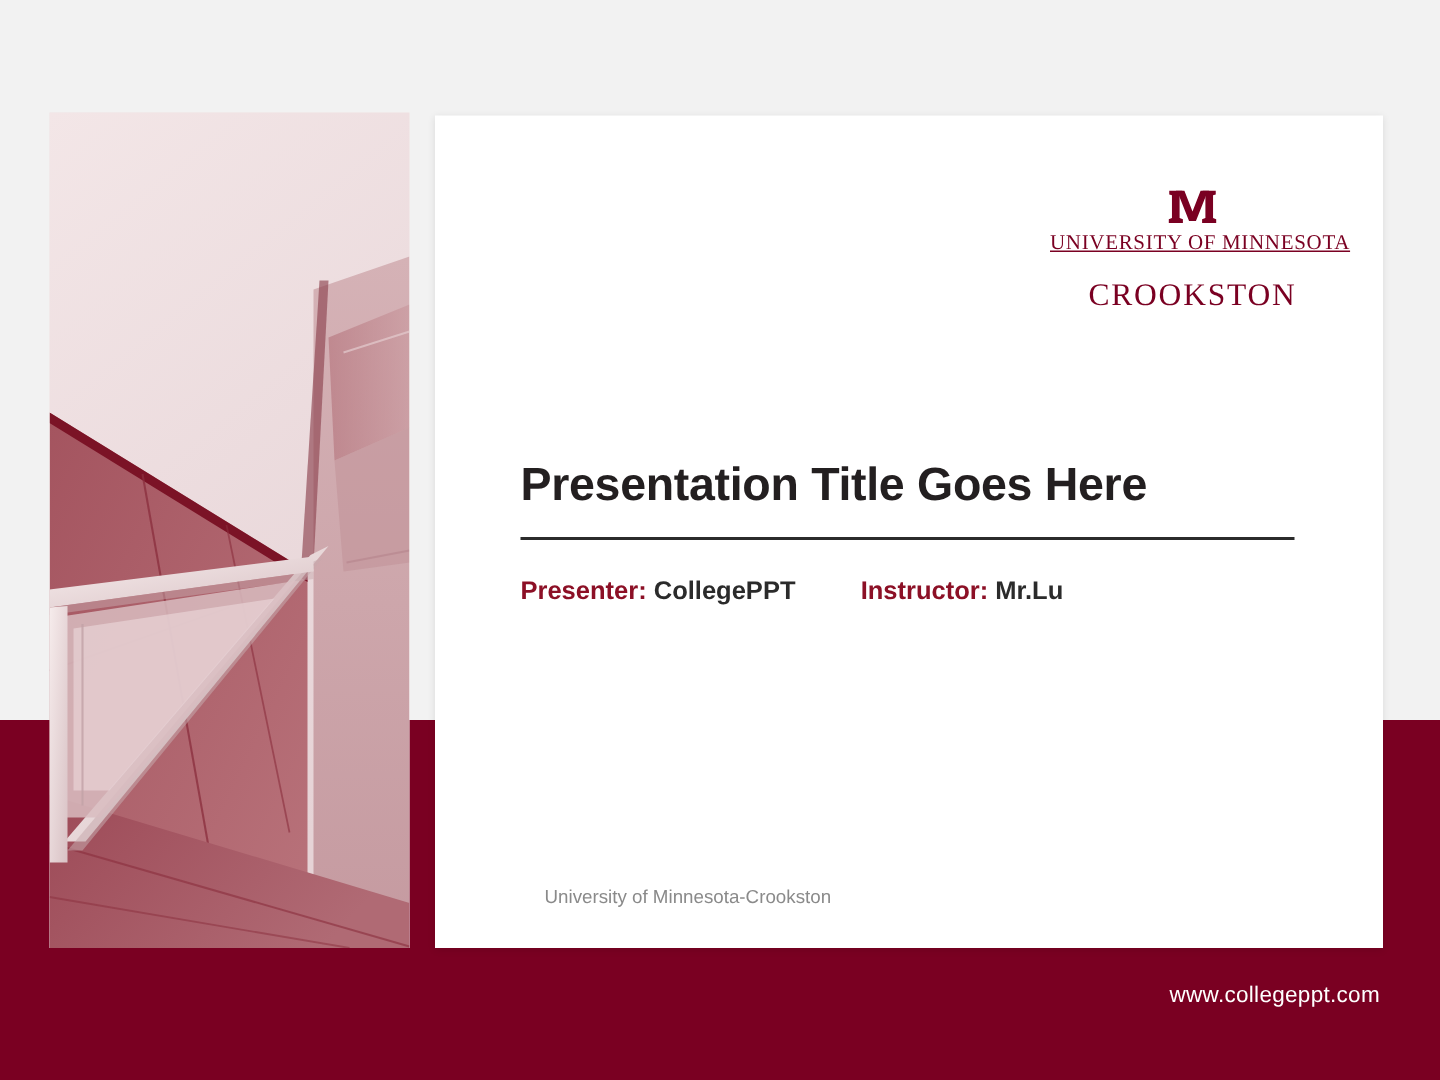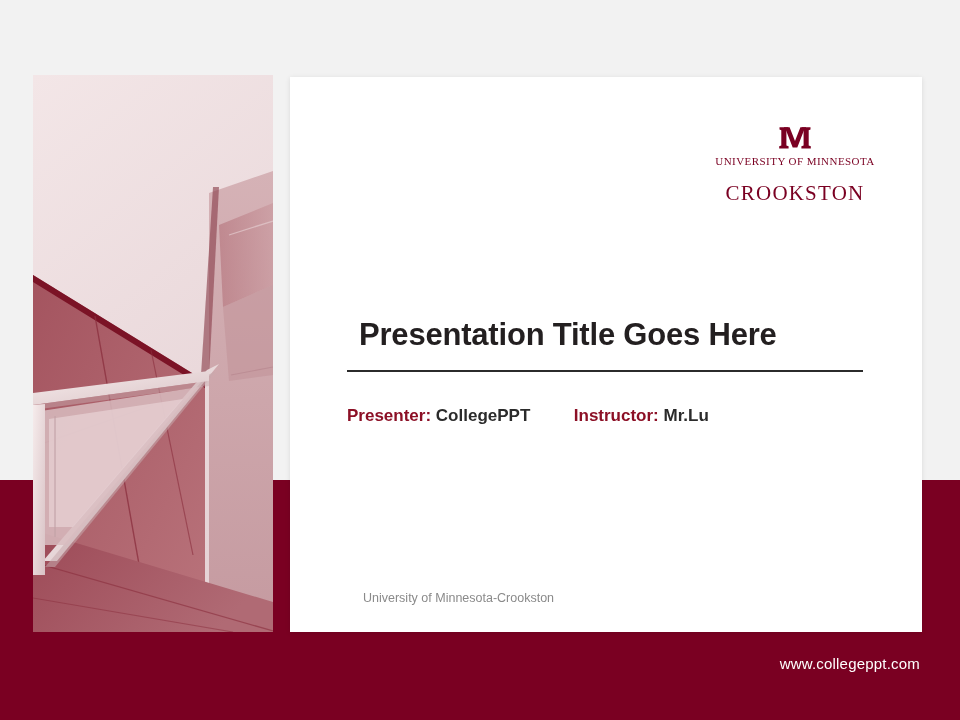--- a/index.html
+++ b/index.html
@@ -79,64 +79,65 @@
   .logo-mark {
     display: block;
     margin: 0 auto 4px auto;
     width: 34px;
     height: 26px;
   }
   .logo-univ {
     display: block;
     font-family: "Liberation Serif", serif;
     color: #7a0022;
-    font-size: 11px;
+    font-size: 14px;
     letter-spacing: 0.45px;
     line-height: 1.1;
     white-space: nowrap;
+    text-decoration: underline;
   }
   .logo-campus {
     display: block;
     font-family: "Liberation Serif", serif;
     color: #7a0022;
     font-size: 21px;
     letter-spacing: 1.2px;
     line-height: 1.1;
     white-space: nowrap;
     margin-top: 15px;
   }
 
   
   .title-block {
     position: absolute;
     left: 57px;
     top: 228px;
     width: 516px;
   }
   .slide-title {
-    margin: 12px;
+    margin: 0;
     font-size: 31px;
     font-weight: bold;
     color: #231f20;
     letter-spacing: -0.2px;
     line-height: 1.15;
     white-space: nowrap;
   }
   .title-rule {
     margin-top: 17px;
     width: 516px;
     height: 2px;
     background: #2b2b2b;
   }
 
   
   .credits {
     position: absolute;
     left: 57px;
-    top: 330px;
+    top: 308px;
     font-size: 17px;
     font-weight: bold;
     white-space: nowrap;
     line-height: 1;
   }
   .cred-label {
     color: #8c1026;
   }
   .cred-value {
     color: #2b2b2b;

